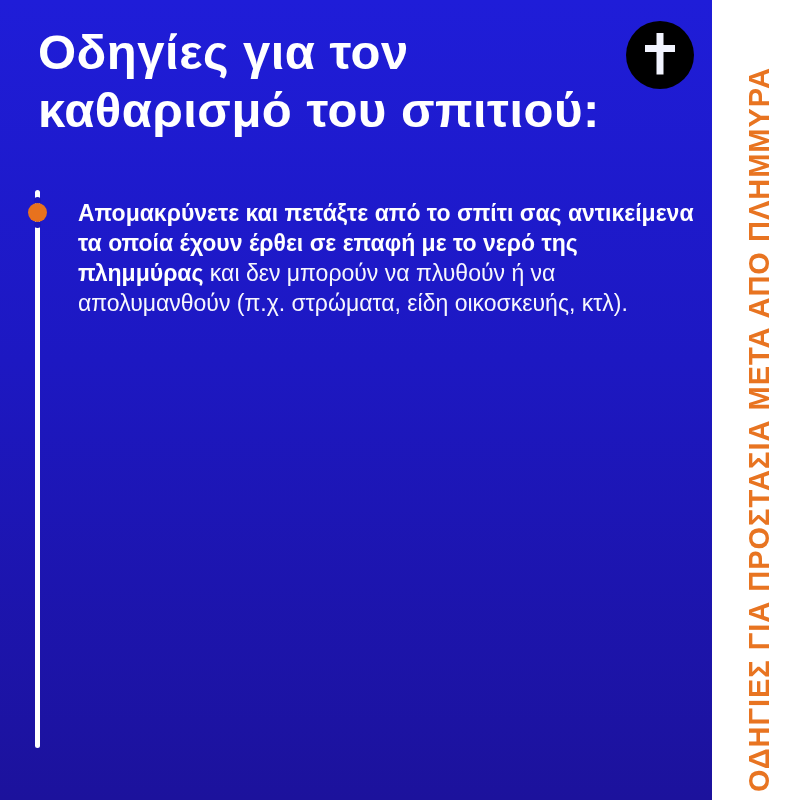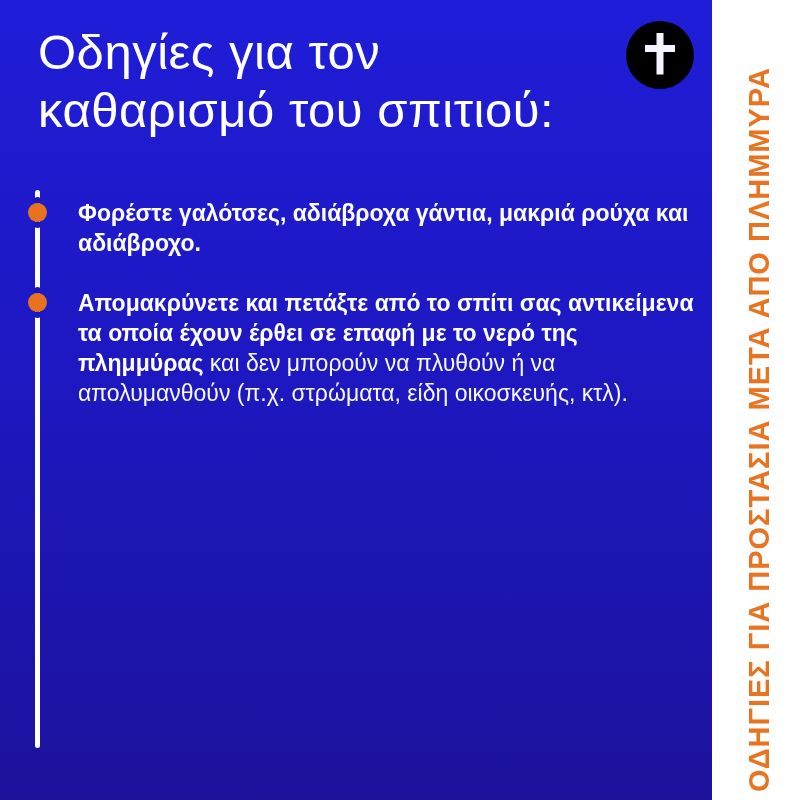--- a/index.html
+++ b/index.html
@@ -21,21 +21,21 @@
   }
 
   
   .title {
     position: absolute;
     left: 38px; top: 24px;
     width: 570px;
     margin: 0;
     color: #ffffff;
     font-size: 49px;
-    font-weight: 400;
+    font-weight: 700;
     line-height: 1.18;
     letter-spacing: 0.5px;
     white-space: pre-line;
   }
 
   
   .emblem {
     position: absolute;
     left: 620px; top: 14px;
     width: 80px; height: 80px;
@@ -121,24 +121,20 @@
         <path d="M27,23.5 H35 M27,27.5 H35 M45,23.5 H53 M45,27.5 H53 M27,42 H35 M27.5,46.5 H35 M45,42 H53 M45,46.5 H52.5" stroke-width="1.7"></path>
 
         <rect x="36.5" y="19" width="7" height="41.5" fill="#f2f4ff"></rect>
         <rect x="25" y="31" width="30" height="7" fill="#f2f4ff"></rect>
       </svg>
     </div>
 
     <div class="list">
       <div class="rail"></div>
 
-      <div class="item">
-        <span class="dot"></span>
-        <p><b>Φορέστε γαλότσες, αδιάβροχα γάντια, μακριά ρούχα και αδιάβροχο.</b><span class="reg"></span></p>
-      </div>
 
 
 
 
       <div class="item">
         <span class="dot"></span>
         <p><b>Απομακρύνετε και πετάξτε από το σπίτι σας αντικείμενα τα οποία έχουν έρθει σε επαφή με το νερό της πλημμύρας</b><span class="reg"> και δεν μπορούν να πλυθούν ή να απολυμανθούν (π.χ. στρώματα, είδη οικοσκευής, κτλ).</span></p>
       </div>
     </div>
 

